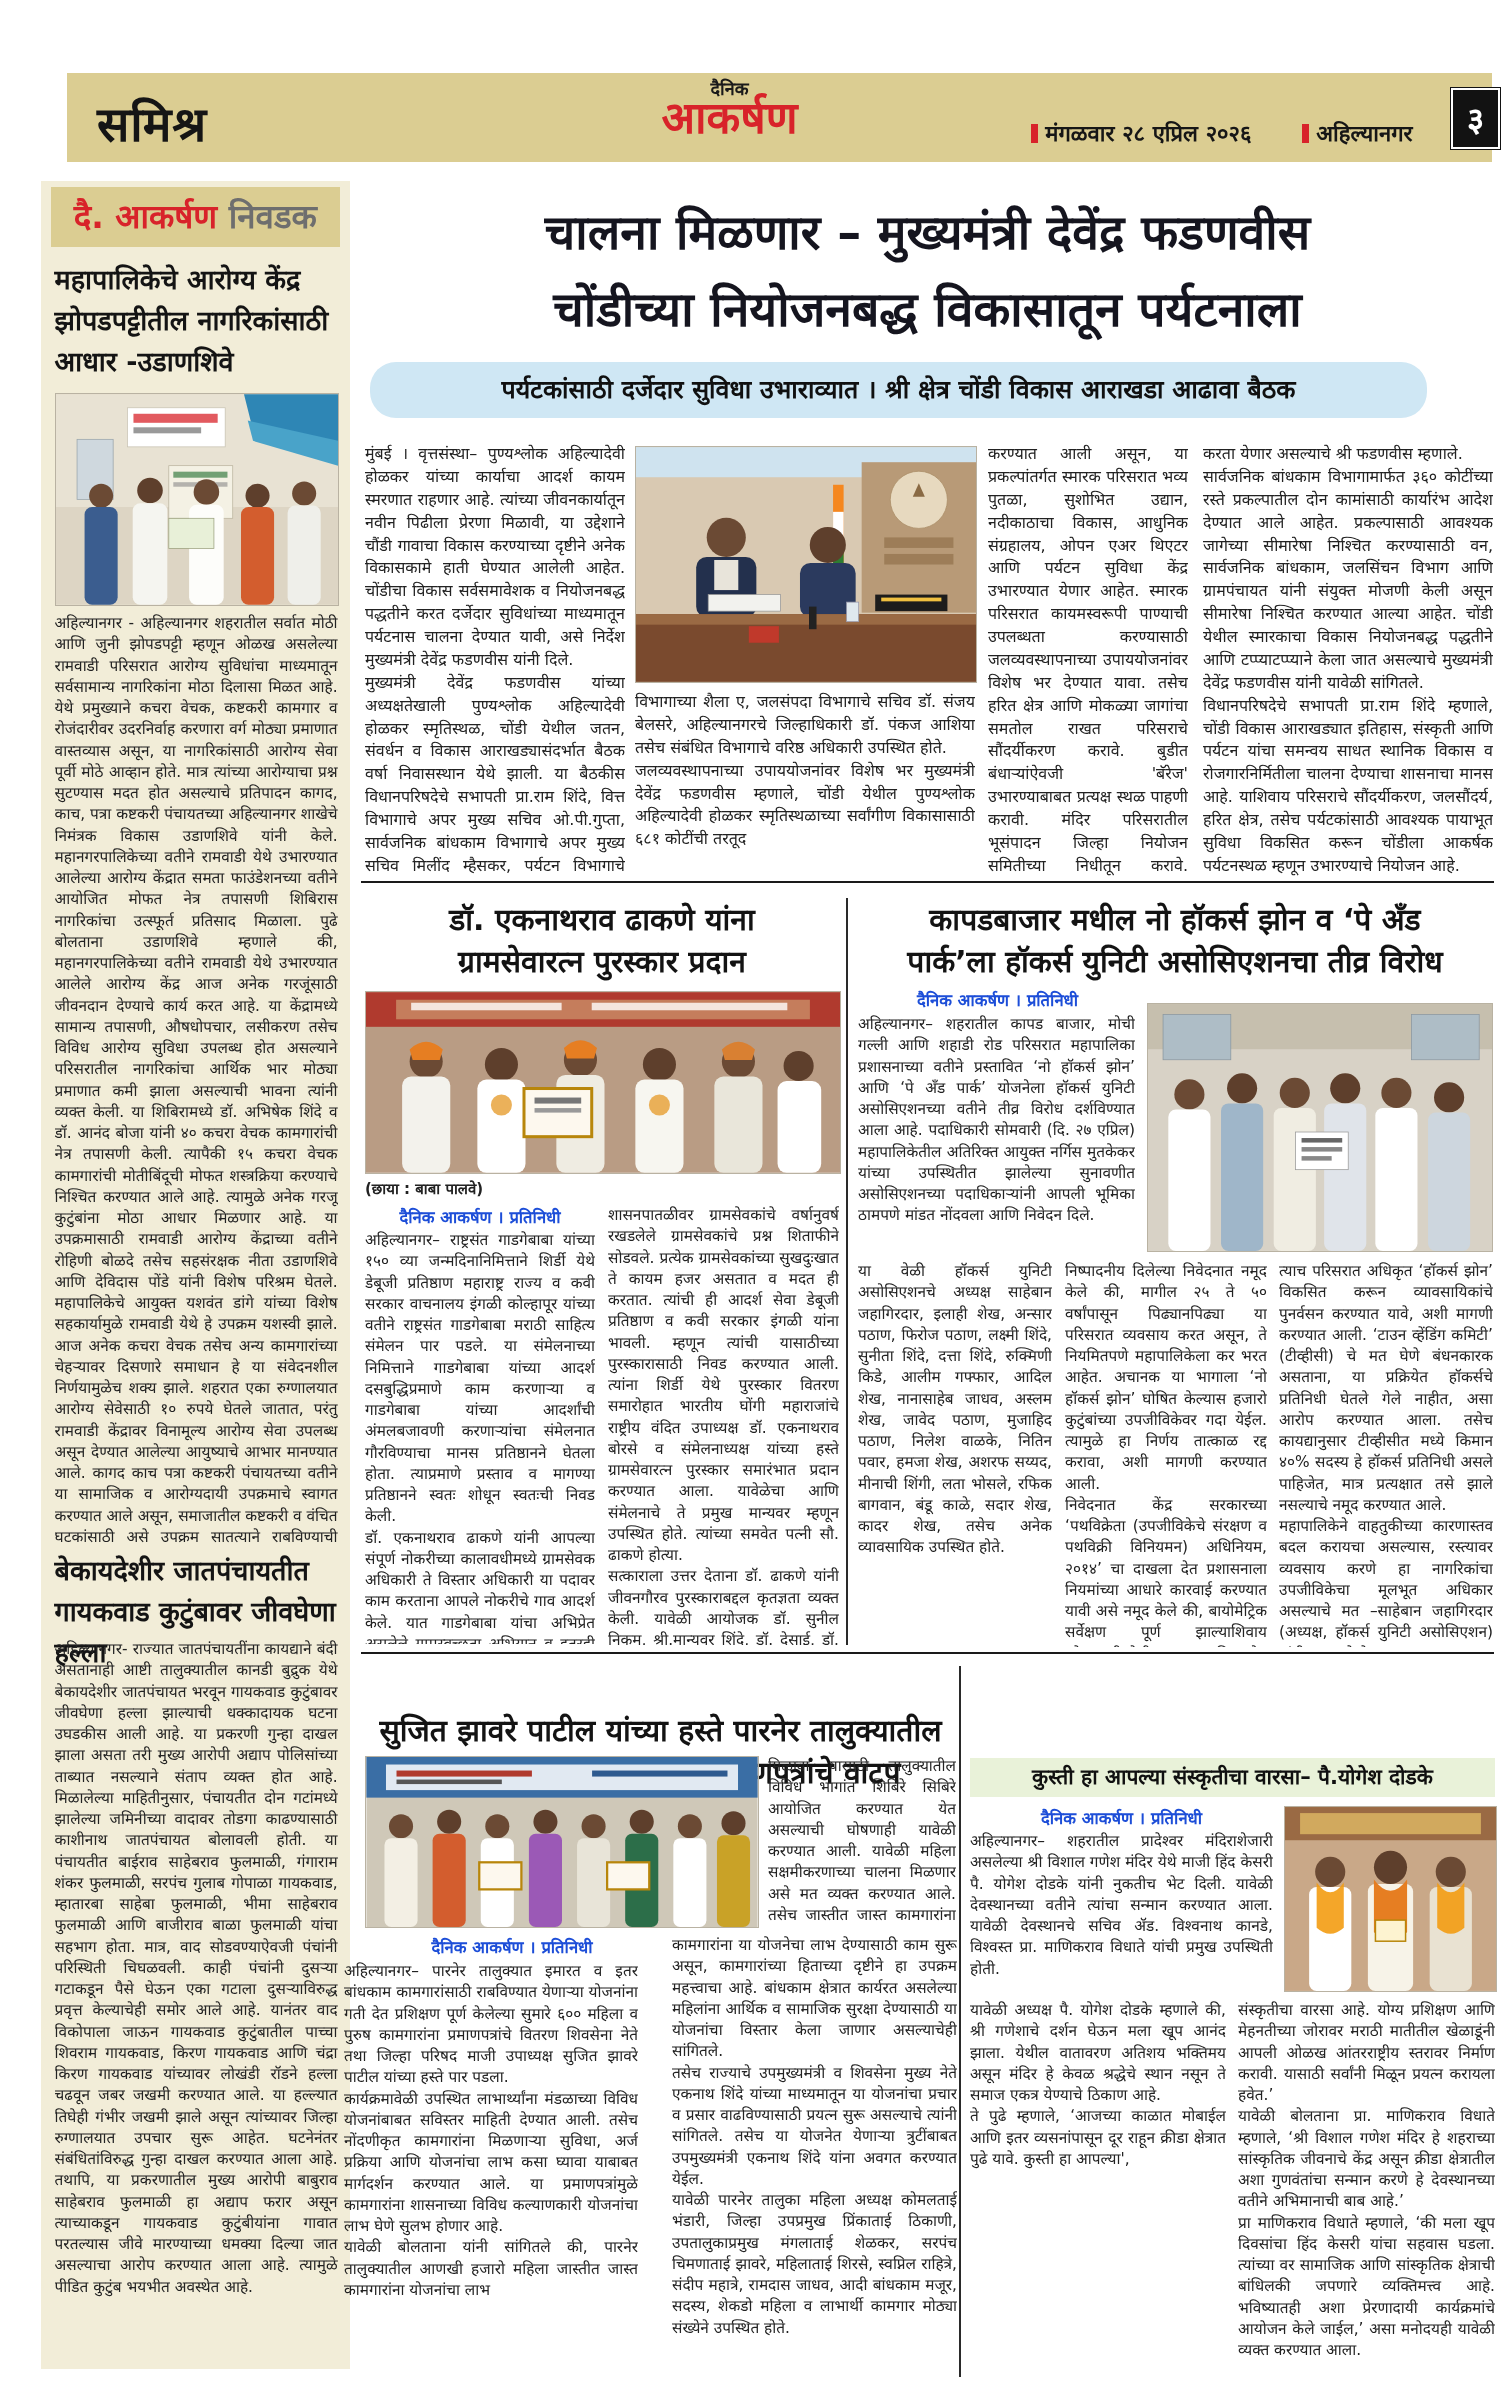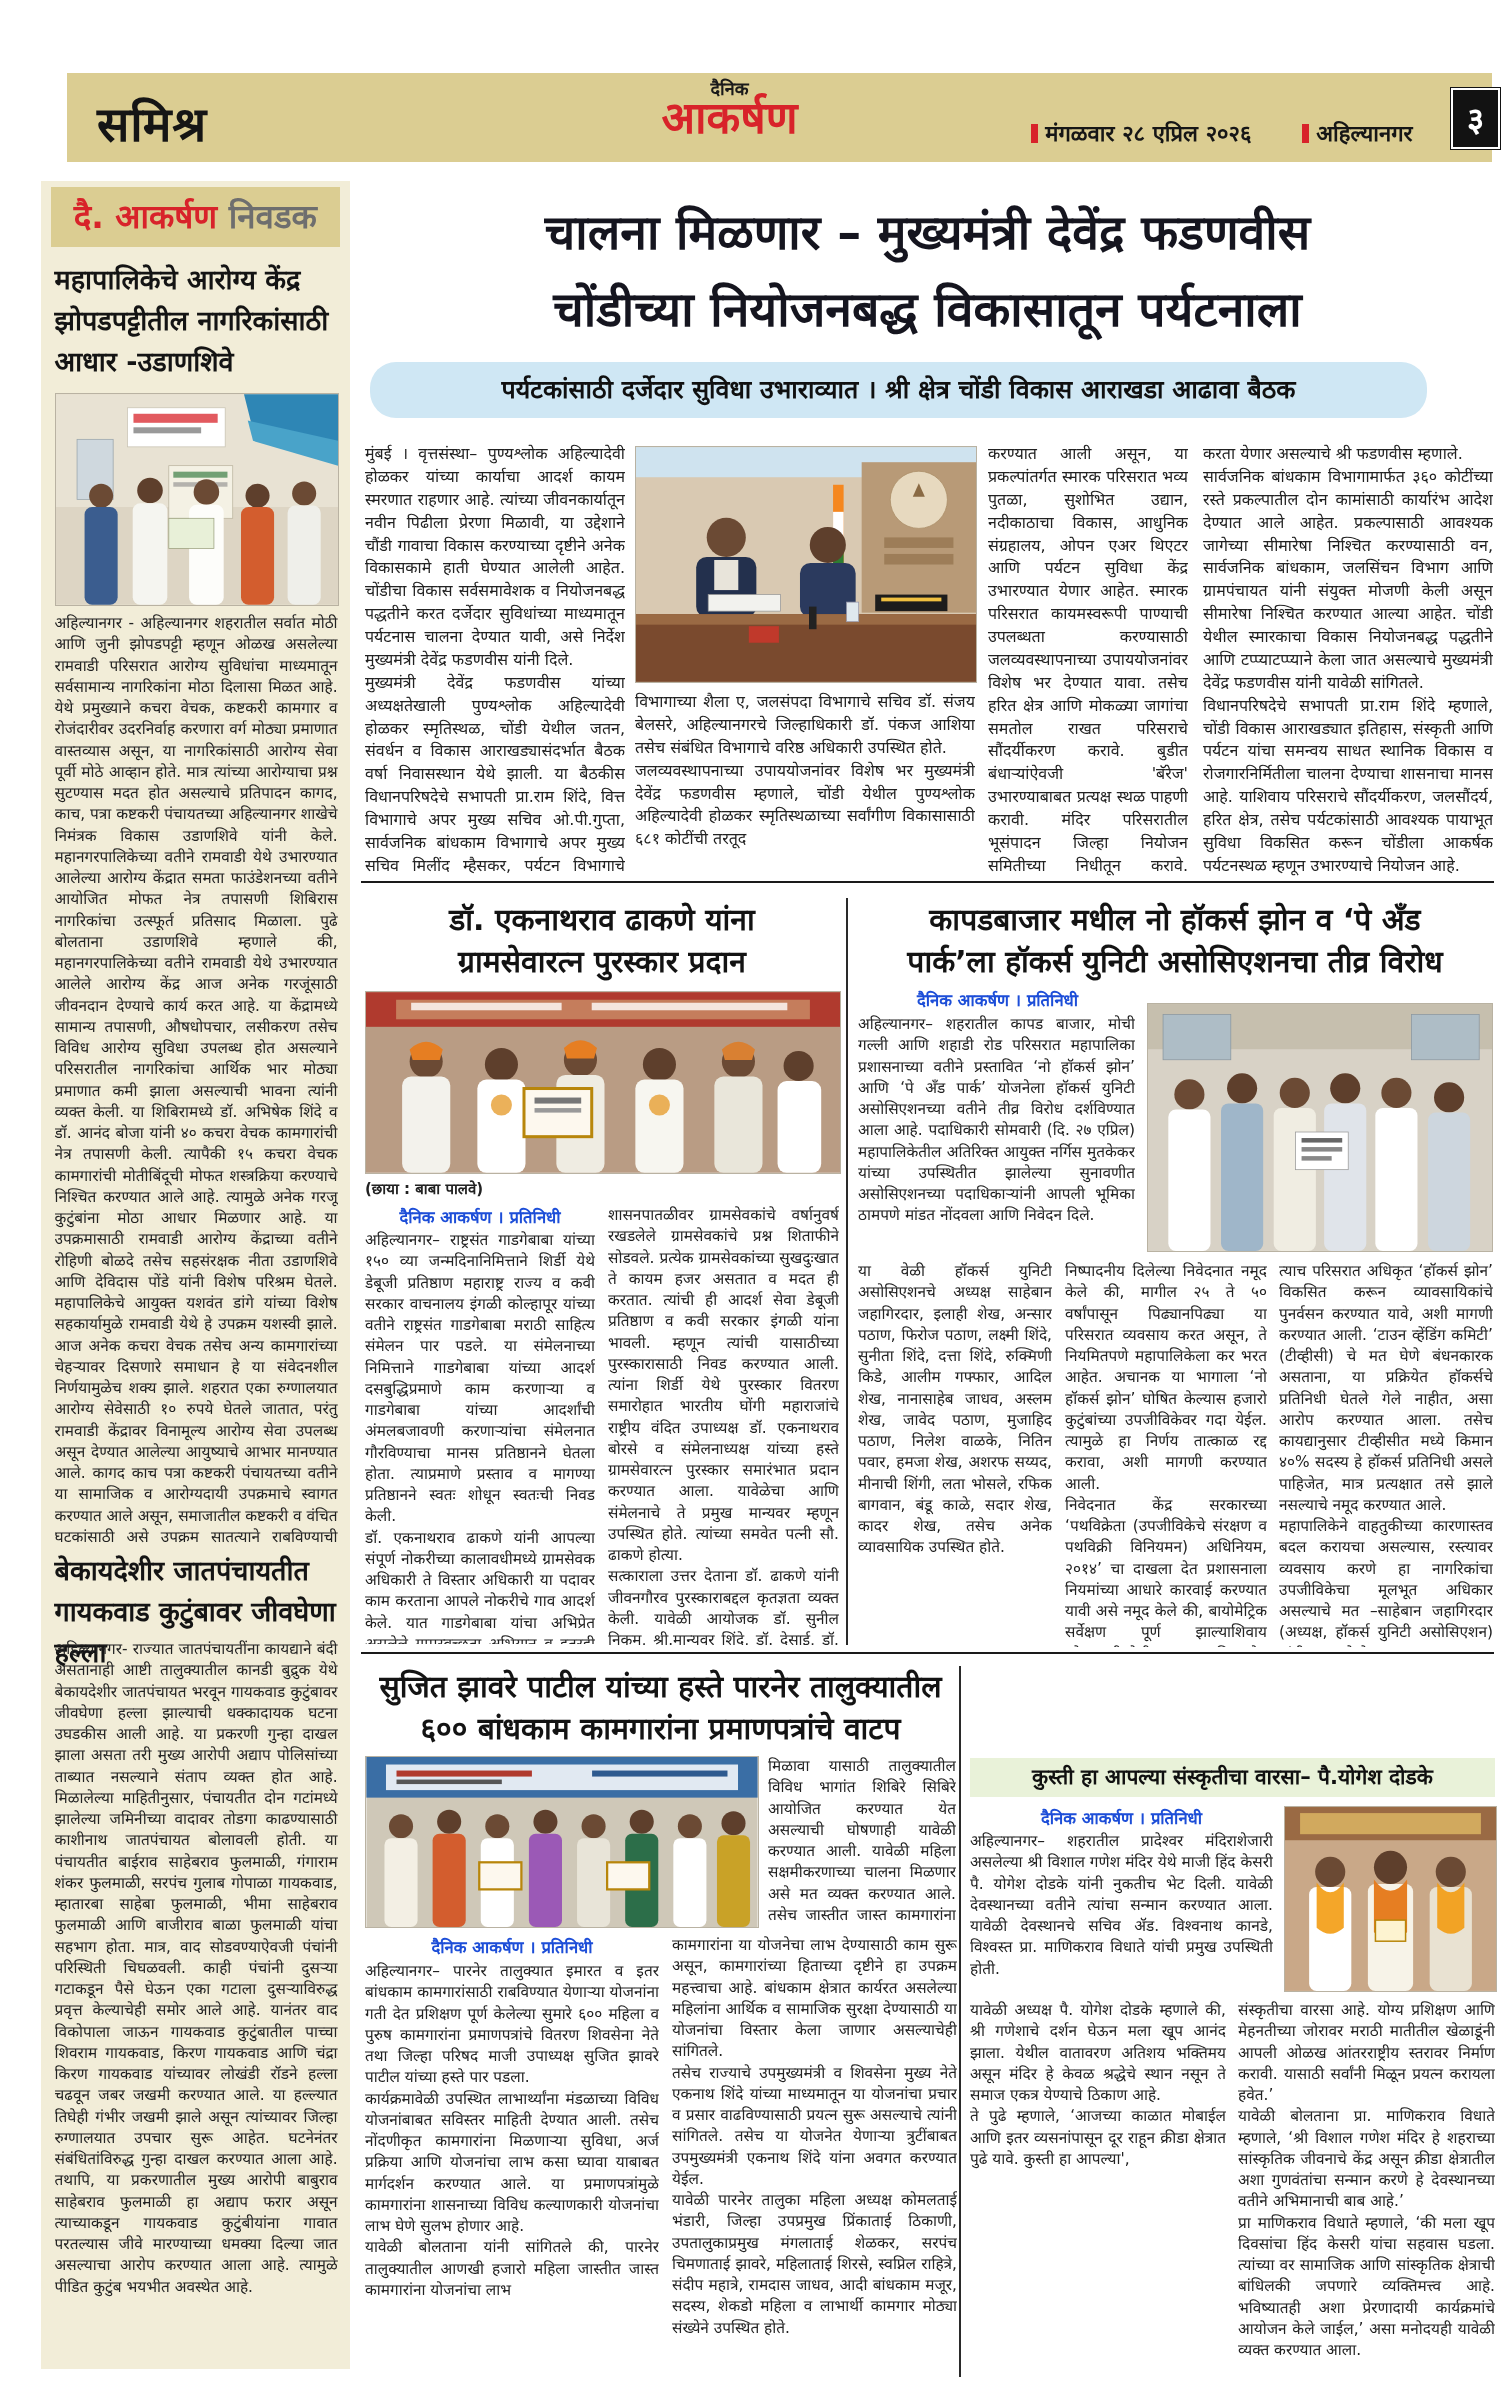--- a/index.html
+++ b/index.html
@@ -204,21 +204,21 @@
     </svg>
   </div>
   <div class="abs body" style="left:858px;top:1261px;width:194px;height:386px;">या वेळी हॉकर्स युनिटी असोसिएशनचे अध्यक्ष साहेबान जहागिरदार, इलाही शेख, अन्सार पठाण, फिरोज पठाण, लक्ष्मी शिंदे, सुनीता शिंदे, दत्ता शिंदे, रुक्मिणी किडे, आलीम गफ्फार, आदिल शेख, नानासाहेब जाधव, अस्लम शेख, जावेद पठाण, मुजाहिद पठाण, निलेश वाळके, नितिन पवार, हमजा शेख, अशरफ सय्यद, मीनाची शिंगी, लता भोसले, रफिक बागवान, बंडू काळे, सदार शेख, कादर शेख, तसेच अनेक व्यावसायिक उपस्थित होते.</div>
   <div class="abs body" style="left:1065px;top:1261px;width:202px;height:386px;">निष्पादनीय दिलेल्या निवेदनात नमूद केले की, मागील २५ ते ५० वर्षांपासून पिढ्यानपिढ्या या परिसरात व्यवसाय करत असून, ते नियमितपणे महापालिकेला कर भरत आहेत. अचानक या भागाला ‘नो हॉकर्स झोन’ घोषित केल्यास हजारो कुटुंबांच्या उपजीविकेवर गदा येईल. त्यामुळे हा निर्णय तात्काळ रद्द करावा, अशी मागणी करण्यात आली.
 निवेदनात केंद्र सरकारच्या ‘पथविक्रेता (उपजीविकेचे संरक्षण व पथविक्री विनियमन) अधिनियम, २०१४’ चा दाखला देत प्रशासनाला नियमांच्या आधारे कारवाई करण्यात यावी असे नमूद केले की, बायोमेट्रिक सर्वेक्षण पूर्ण झाल्याशिवाय कोणत्याही फेरीवाल्यास हटविता येत नाही. अधिनियमाच्या कलम ३(३) नुसार हे संरक्षण ‘शिल्ड’ लागू होते, असेही नमूद करण्यात आले.</div>
   <div class="abs body" style="left:1279px;top:1261px;width:214px;height:386px;">त्याच परिसरात अधिकृत ‘हॉकर्स झोन’ विकसित करून व्यावसायिकांचे पुनर्वसन करण्यात यावे, अशी मागणी करण्यात आली. ‘टाउन व्हेंडिंग कमिटी’ (टीव्हीसी) चे मत घेणे बंधनकारक असताना, या प्रक्रियेत हॉकर्सचे प्रतिनिधी घेतले गेले नाहीत, असा आरोप करण्यात आला. तसेच कायद्यानुसार टीव्हीसीत मध्ये किमान ४०% सदस्य हे हॉकर्स प्रतिनिधी असले पाहिजेत, मात्र प्रत्यक्षात तसे झाले नसल्याचे नमूद करण्यात आले.
 महापालिकेने वाहतुकीच्या कारणास्तव बदल करायचा असल्यास, रस्त्यावर व्यवसाय करणे हा नागरिकांचा उपजीविकेचा मूलभूत अधिकार असल्याचे मत –साहेबान जहागिरदार (अध्यक्ष, हॉकर्स युनिटी असोसिएशन) यांनी व्यक्त केले.</div>
 
   <div class="abs rule-h" style="left:361px;top:1652px;width:1133px;height:2.3px;"></div>
 
-  <div class="abs story-head" style="left:361px;top:1666px;width:599px;">
+  <div class="abs story-head" style="left:361px;top:1710px;width:599px;">
     <div>सुजित झावरे पाटील यांच्या हस्ते पारनेर तालुक्यातील</div>
     <div>६०० बांधकाम कामगारांना प्रमाणपत्रांचे वाटप</div>
   </div>
   <div class="abs photo" style="left:365px;top:1756px;width:392px;height:170px;">
     <svg width="392" height="170" viewBox="0 0 520 226">
       <rect width="520" height="226" fill="#cfc8b8"></rect>
       <rect x="0" y="0" width="520" height="54" fill="#3a6ea5"></rect>
       <rect x="26" y="10" width="468" height="34" fill="#ffffff" opacity="0.85"></rect>
       <rect x="40" y="18" width="180" height="8" fill="#b03a2e"></rect>
       <rect x="40" y="30" width="140" height="6" fill="#555"></rect>
@@ -238,21 +238,21 @@
       <circle cx="430" cy="92" r="16" fill="#6b4a34"></circle>
         <rect x="408" y="108" width="44" height="118" rx="9" fill="#ffffff"></rect>
       <circle cx="488" cy="88" r="16" fill="#5e3f2c"></circle>
         <rect x="466" y="104" width="44" height="122" rx="9" fill="#c9a227"></rect>
       <rect x="150" y="140" width="56" height="36" fill="#fdf8ee" stroke="#b8860b" stroke-width="3"></rect>
       <rect x="320" y="140" width="56" height="36" fill="#fdf8ee" stroke="#b8860b" stroke-width="3"></rect>
     </svg>
   </div>
   <div class="abs body" style="left:768px;top:1756px;width:188px;height:170px;">मिळावा यासाठी तालुक्यातील विविध भागांत शिबिरे सिबिरे आयोजित करण्यात येत असल्याची घोषणाही यावेळी करण्यात आली. यावेळी महिला सक्षमीकरणाच्या चालना मिळणार असे मत व्यक्त करण्यात आले. तसेच जास्तीत जास्त कामगारांना या योजनेचा लाभ घ्यावा असे आवाहन सुजित झावरे पाटील यांनी केले.</div>
   <div class="abs dateline" style="left:365px;top:1935px;width:294px;">दैनिक आकर्षण । प्रतिनिधी</div>
-  <div class="abs body" style="left:365px;top:1961px;width:294px;height:416px;">अहिल्यानगर–  पारनेर तालुक्यात इमारत व इतर बांधकाम कामगारांसाठी राबविण्यात येणाऱ्या योजनांना गती देत प्रशिक्षण पूर्ण केलेल्या सुमारे ६०० महिला व पुरुष कामगारांना प्रमाणपत्रांचे वितरण शिवसेना नेते तथा जिल्हा परिषद माजी उपाध्यक्ष सुजित झावरे पाटील यांच्या हस्ते पार पडला.
+  <div class="abs body" style="left:344px;top:1961px;width:294px;height:416px;">अहिल्यानगर–  पारनेर तालुक्यात इमारत व इतर बांधकाम कामगारांसाठी राबविण्यात येणाऱ्या योजनांना गती देत प्रशिक्षण पूर्ण केलेल्या सुमारे ६०० महिला व पुरुष कामगारांना प्रमाणपत्रांचे वितरण शिवसेना नेते तथा जिल्हा परिषद माजी उपाध्यक्ष सुजित झावरे पाटील यांच्या हस्ते पार पडला.
 कार्यक्रमावेळी उपस्थित लाभार्थ्यांना मंडळाच्या विविध योजनांबाबत सविस्तर माहिती देण्यात आली. तसेच नोंदणीकृत कामगारांना मिळणाऱ्या सुविधा, अर्ज प्रक्रिया आणि योजनांचा लाभ कसा घ्यावा याबाबत मार्गदर्शन करण्यात आले. या प्रमाणपत्रांमुळे कामगारांना शासनाच्या विविध कल्याणकारी योजनांचा लाभ घेणे सुलभ होणार आहे.
 यावेळी बोलताना यांनी सांगितले की, पारनेर तालुक्यातील आणखी हजारो महिला जास्तीत जास्त कामगारांना योजनांचा लाभ</div>
   <div class="abs body" style="left:672px;top:1935px;width:285px;height:441px;">कामगारांना या योजनेचा लाभ देण्यासाठी काम सुरू असून, कामगारांच्या हिताच्या दृष्टीने हा उपक्रम महत्त्वाचा आहे. बांधकाम क्षेत्रात कार्यरत असलेल्या महिलांना आर्थिक व सामाजिक सुरक्षा देण्यासाठी या योजनांचा विस्तार केला जाणार असल्याचेही सांगितले.
 तसेच राज्याचे उपमुख्यमंत्री व शिवसेना मुख्य नेते एकनाथ शिंदे यांच्या माध्यमातून या योजनांचा प्रचार व प्रसार वाढविण्यासाठी प्रयत्न सुरू असल्याचे त्यांनी सांगितले. तसेच या योजनेत येणाऱ्या त्रुटींबाबत उपमुख्यमंत्री एकनाथ शिंदे यांना अवगत करण्यात येईल.
 यावेळी पारनेर तालुका महिला अध्यक्ष कोमलताई भंडारी, जिल्हा उपप्रमुख प्रिंकाताई ठिकाणी, उपतालुकाप्रमुख मंगलाताई शेळकर, सरपंच चिमणाताई झावरे, महिलाताई शिरसे, स्वप्निल राहित्रे, संदीप महात्रे, रामदास जाधव, आदी बांधकाम मजूर, सदस्य, शेकडो महिला व लाभार्थी कामगार मोठ्या संख्येने उपस्थित होते.</div>
 
   <div class="abs rule-v" style="left:959px;top:1666px;width:1.5px;height:711px;"></div>
 
   <div class="abs greenbox" style="left:970px;top:1758px;width:525px;height:39px;line-height:39px;">कुस्ती हा आपल्या संस्कृतीचा वारसा– पै.योगेश दोडके</div>
   <div class="abs photo" style="left:1284px;top:1806px;width:211px;height:184px;">

